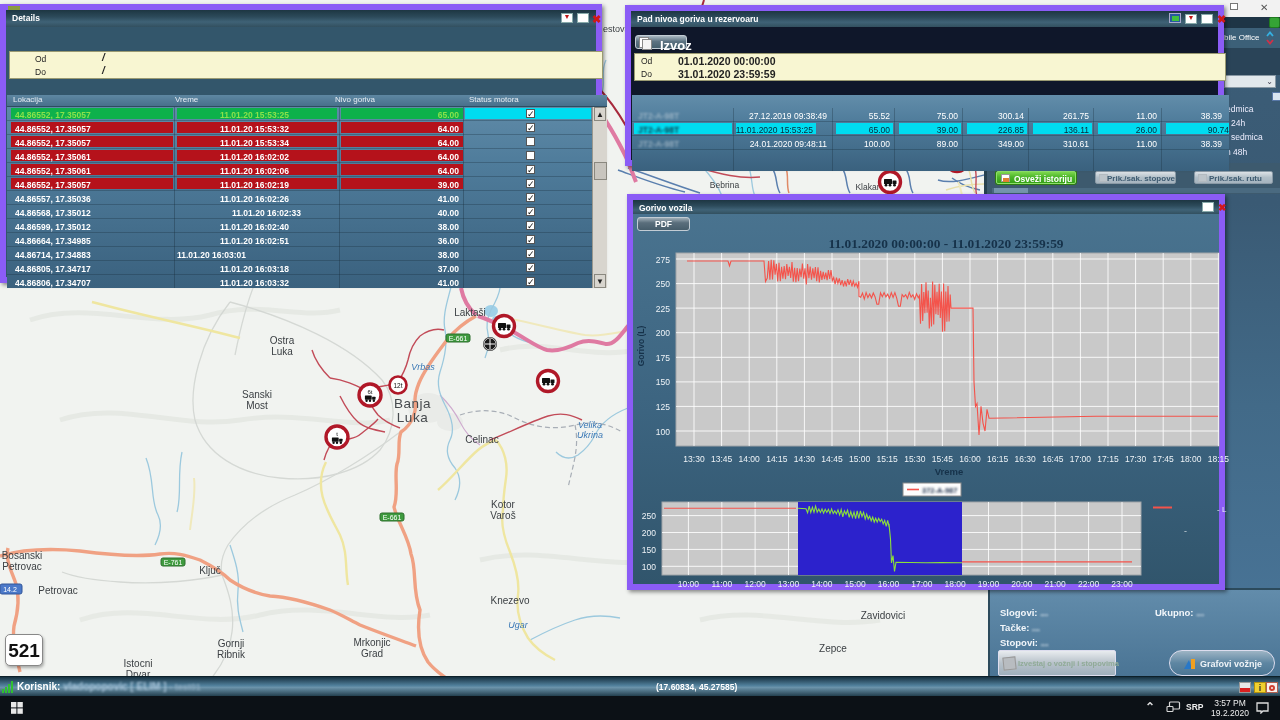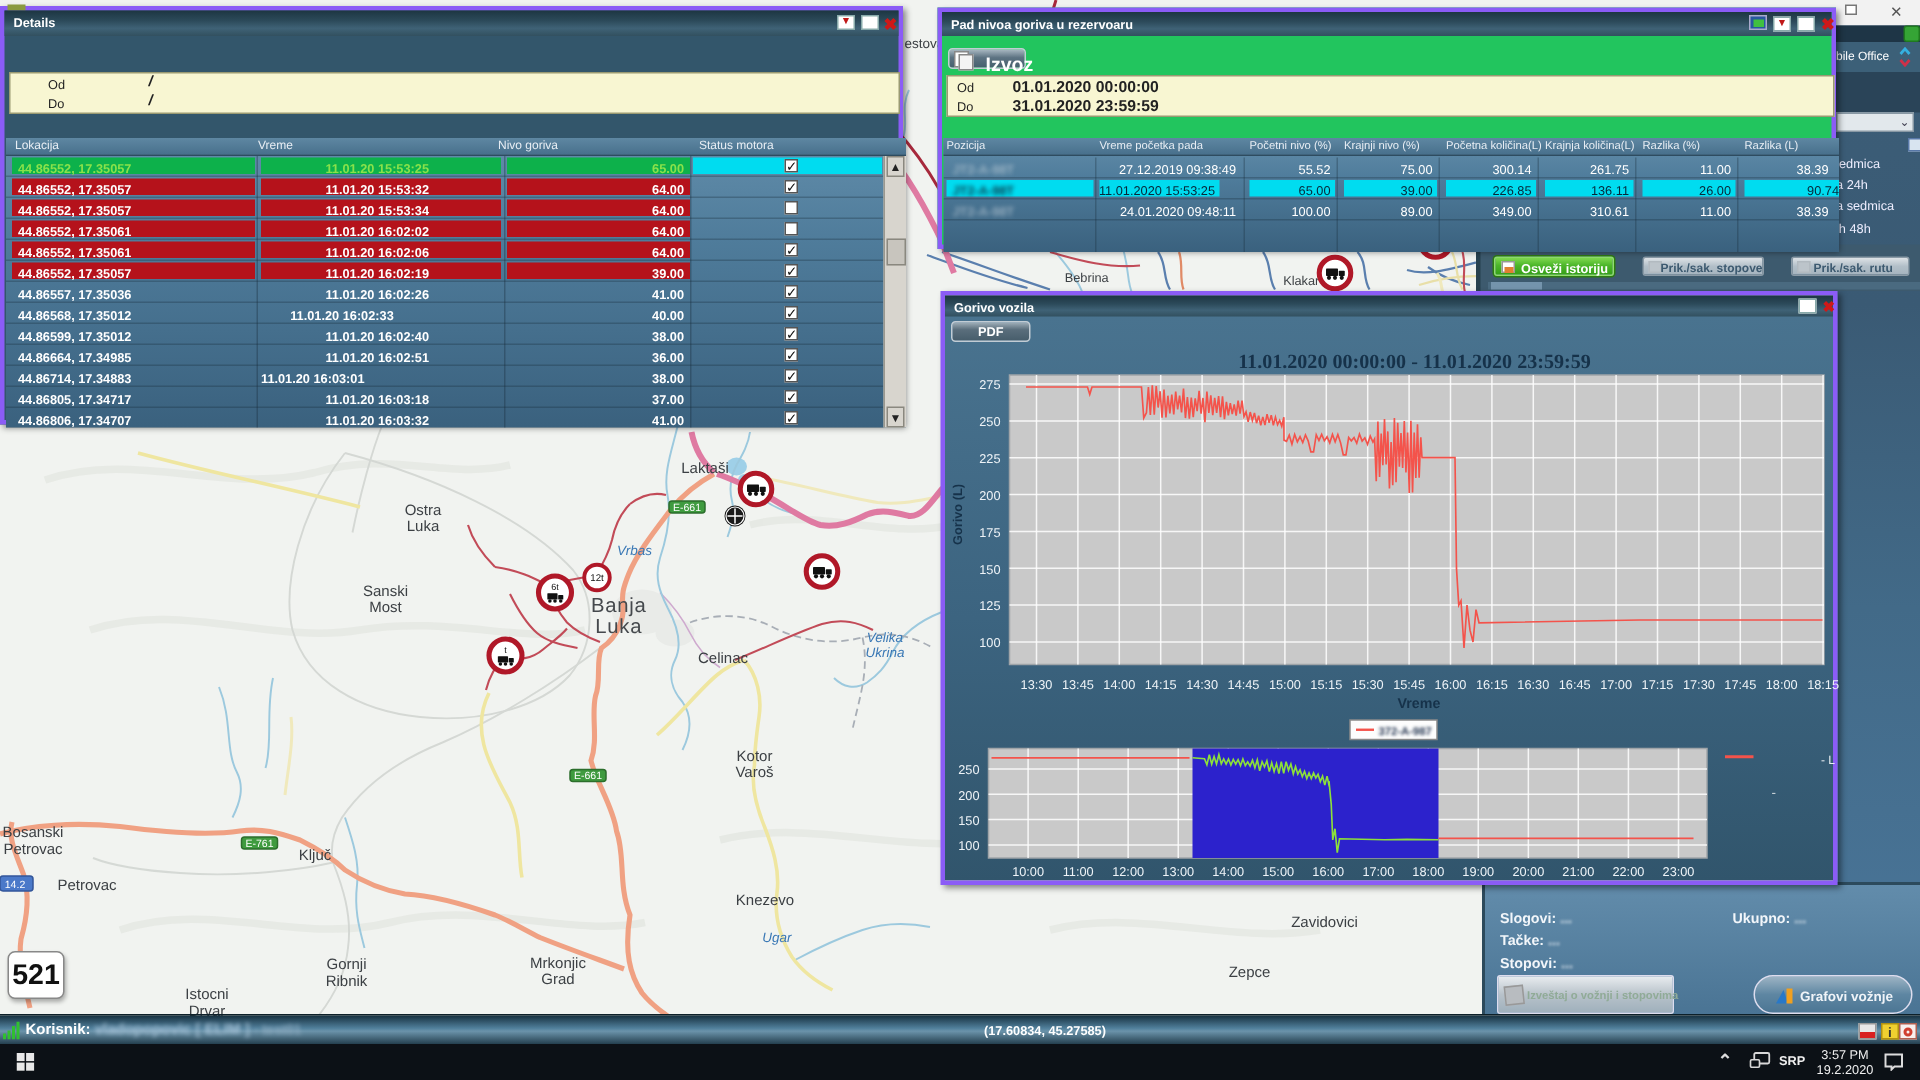--- a/index.html
+++ b/index.html
@@ -1,18 +1,18 @@
 <!DOCTYPE html>
 <html><head><meta charset="utf-8"><title>s</title><style>
 *{margin:0;padding:0;box-sizing:border-box}
 html,body{width:1280px;height:720px;overflow:hidden;font-family:"Liberation Sans",sans-serif;}
 .abs{position:absolute}
 #stage{position:relative;width:1280px;height:720px;background:#eef1ee}
 
-.win{position:absolute;border:3px solid #8b5cf6;box-shadow:2px 2px 4px rgba(0,0,0,.45);z-index:5}
+.win{position:absolute;border:6px solid #8b5cf6;box-shadow:2px 2px 4px rgba(0,0,0,.45);z-index:5}
 .tbar{position:absolute;left:0;right:0;top:0;height:16px;background:linear-gradient(180deg,#1d3642 0%,#2c4a5a 40%,#3f6276 70%,#32505f 100%);color:#fff;font-size:8.5px;font-weight:700;padding:3px 0 0 6px}
 .ybox{position:absolute;background:#f8f6d2;border:1px solid #9a9a72;color:#222;font-size:10px;font-weight:700}
 .btn3{position:absolute;top:3px;width:12px;height:10px;background:#fff;border:1px solid #8aa;text-align:center;line-height:8px;font-size:8px}
 .grid{position:absolute;background:linear-gradient(180deg,#628daa 0%,#4f7c9b 35%,#3a617e 100%)}
 .ghead{position:absolute;left:0;right:0;top:0;height:12px;background:linear-gradient(180deg,#5e87a2,#48708c);border-bottom:1px solid #2e4c60;color:#e8eef4;font-size:8px;padding-top:1px}
 .ghead span{position:absolute;top:0}
 .row{position:absolute;left:0;right:0;height:14px;color:#fff;font-size:8.5px;font-weight:700;border-bottom:1px solid rgba(22,42,56,.30)}
 .cell{position:absolute;top:1px;bottom:1px;padding-top:2px;white-space:nowrap}
 .num{text-align:right}
 .cb{position:absolute;top:2px;width:9px;height:9px;background:#fff;border:1px solid #555;font-size:9px;line-height:8px;color:#111;text-align:center;font-weight:400}
@@ -355,21 +355,21 @@
             <div class="cb" style="left:519px">✓</div>
           </div>
 <div class="row" style="top:84px">
             <div class="cell" style="left:8px;color:#fff">44.86557, 17.35036</div>
             <div class="cell" style="left:170px;width:112px;text-align:right;color:#fff">11.01.20 16:02:26</div>
             <div class="cell" style="left:334px;width:118px;text-align:right;color:#fff">41.00</div>
             <div class="cb" style="left:519px">✓</div>
           </div>
 <div class="row" style="top:98px">
             <div class="cell" style="left:8px;color:#fff">44.86568, 17.35012</div>
-            <div class="cell" style="left:168px;width:112px;text-align:center;color:#fff">11.01.20 16:02:33</div>
+            <div class="cell" style="left:182px;width:112px;text-align:right;color:#fff">11.01.20 16:02:33</div>
             <div class="cell" style="left:334px;width:118px;text-align:right;color:#fff">40.00</div>
             <div class="cb" style="left:519px">✓</div>
           </div>
 <div class="row" style="top:112px">
             <div class="cell" style="left:8px;color:#fff">44.86599, 17.35012</div>
             <div class="cell" style="left:170px;width:112px;text-align:right;color:#fff">11.01.20 16:02:40</div>
             <div class="cell" style="left:334px;width:118px;text-align:right;color:#fff">38.00</div>
             <div class="cb" style="left:519px">✓</div>
           </div>
 <div class="row" style="top:126px">
@@ -402,21 +402,21 @@
     <div class="abs" style="left:332px;top:12px;width:1px;height:181px;background:rgba(22,42,56,.35)"></div>
     <div class="abs" style="left:456px;top:12px;width:1px;height:181px;background:rgba(22,42,56,.35)"></div>
     <div class="sbar" style="right:0;top:12px;height:181px">
       <div class="sbtn" style="top:0">▲</div>
       <div class="sbtn" style="bottom:0">▼</div>
       <div class="abs" style="left:1px;top:55px;width:13px;height:18px;background:#c8c5be;border:1px solid #8a887f"></div>
     </div>
   </div>
 </div>
 
-<div class="win" style="left:625px;top:5px;width:599px;height:161px;background:#22c55e">
+<div class="win" style="left:625px;top:5px;width:599px;height:161px;background:#0f172a">
   <div class="tbar" style="height:16px">Pad nivoa goriva u rezervoaru
     <div class="abs" style="left:538px;top:2px;width:12px;height:10px;background:#2858a0;border:1px solid #aac">
           <div class="abs" style="left:2px;top:2px;width:7px;height:5px;background:#40c040"></div>
         </div>
     <div class="btn3" style="left:554px"><span style="color:#c01818;font-size:7px;position:relative;top:-1px">▼</span></div>
     <div class="btn3" style="left:570px"></div>
     <div class="abs" style="left:586px;top:2px;color:#d01818;font-size:11px;font-weight:700">✖</div>
   </div>
   <div class="gbtn" style="left:4px;top:24px;width:52px;height:14px;background:linear-gradient(180deg,#a9b8c2,#5d7382 45%,#46606e);border:1px solid #c2ccd4;border-radius:3px">
     <div class="abs" style="left:3px;top:1px;width:10px;height:11px;background:#fff;border:1px solid #888"></div>
@@ -430,30 +430,20 @@
         <div class="abs" style="left:43px;top:14px;font-size:10.5px">31.01.2020 23:59:59</div>
   </div>
   <div class="grid" style="left:1px;top:84px;width:597px;height:76px">
     <div class="abs" style="left:101px;top:13px;width:1px;height:63px;background:rgba(22,42,56,.3)"></div>
     <div class="abs" style="left:200px;top:13px;width:1px;height:63px;background:rgba(22,42,56,.3)"></div>
     <div class="abs" style="left:262px;top:13px;width:1px;height:63px;background:rgba(22,42,56,.3)"></div>
     <div class="abs" style="left:330px;top:13px;width:1px;height:63px;background:rgba(22,42,56,.3)"></div>
     <div class="abs" style="left:396px;top:13px;width:1px;height:63px;background:rgba(22,42,56,.3)"></div>
     <div class="abs" style="left:461px;top:13px;width:1px;height:63px;background:rgba(22,42,56,.3)"></div>
     <div class="abs" style="left:529px;top:13px;width:1px;height:63px;background:rgba(22,42,56,.3)"></div>
-    <div class="ghead" style="font-size:7.5px">
-          <span style="left:2px">Pozicija</span>
-          <span style="left:104px">Vreme početka pada</span>
-          <span style="left:204px">Početni nivo (%)</span>
-          <span style="left:267px">Krajnji nivo (%)</span>
-          <span style="left:335px">Početna količina(L)</span>
-          <span style="left:401px">Krajnja količina(L)</span>
-          <span style="left:466px">Razlika (%)</span>
-          <span style="left:534px">Razlika (L)</span>
-        </div>
     <div class="abs" style="left:0;top:13px;width:597px;height:63px;overflow:hidden">
 <div class="row" style="top:0px">
             <div class="cell blur" style="left:6px;color:#cdd8e0;font-weight:700;opacity:.55">JT2-A-98T</div>
             <div class="cell num" style="left:104px;width:94px;color:#fff;font-weight:400">
               <span style="position:absolute;right:3px">27.12.2019 09:38:49</span>
             </div>
             <div class="cell num" style="left:204px;width:57px;color:#fff;font-weight:400">
               <span style="position:absolute;right:3px">55.52</span>
             </div>
             <div class="cell num" style="left:267px;width:62px;color:#fff;font-weight:400">

